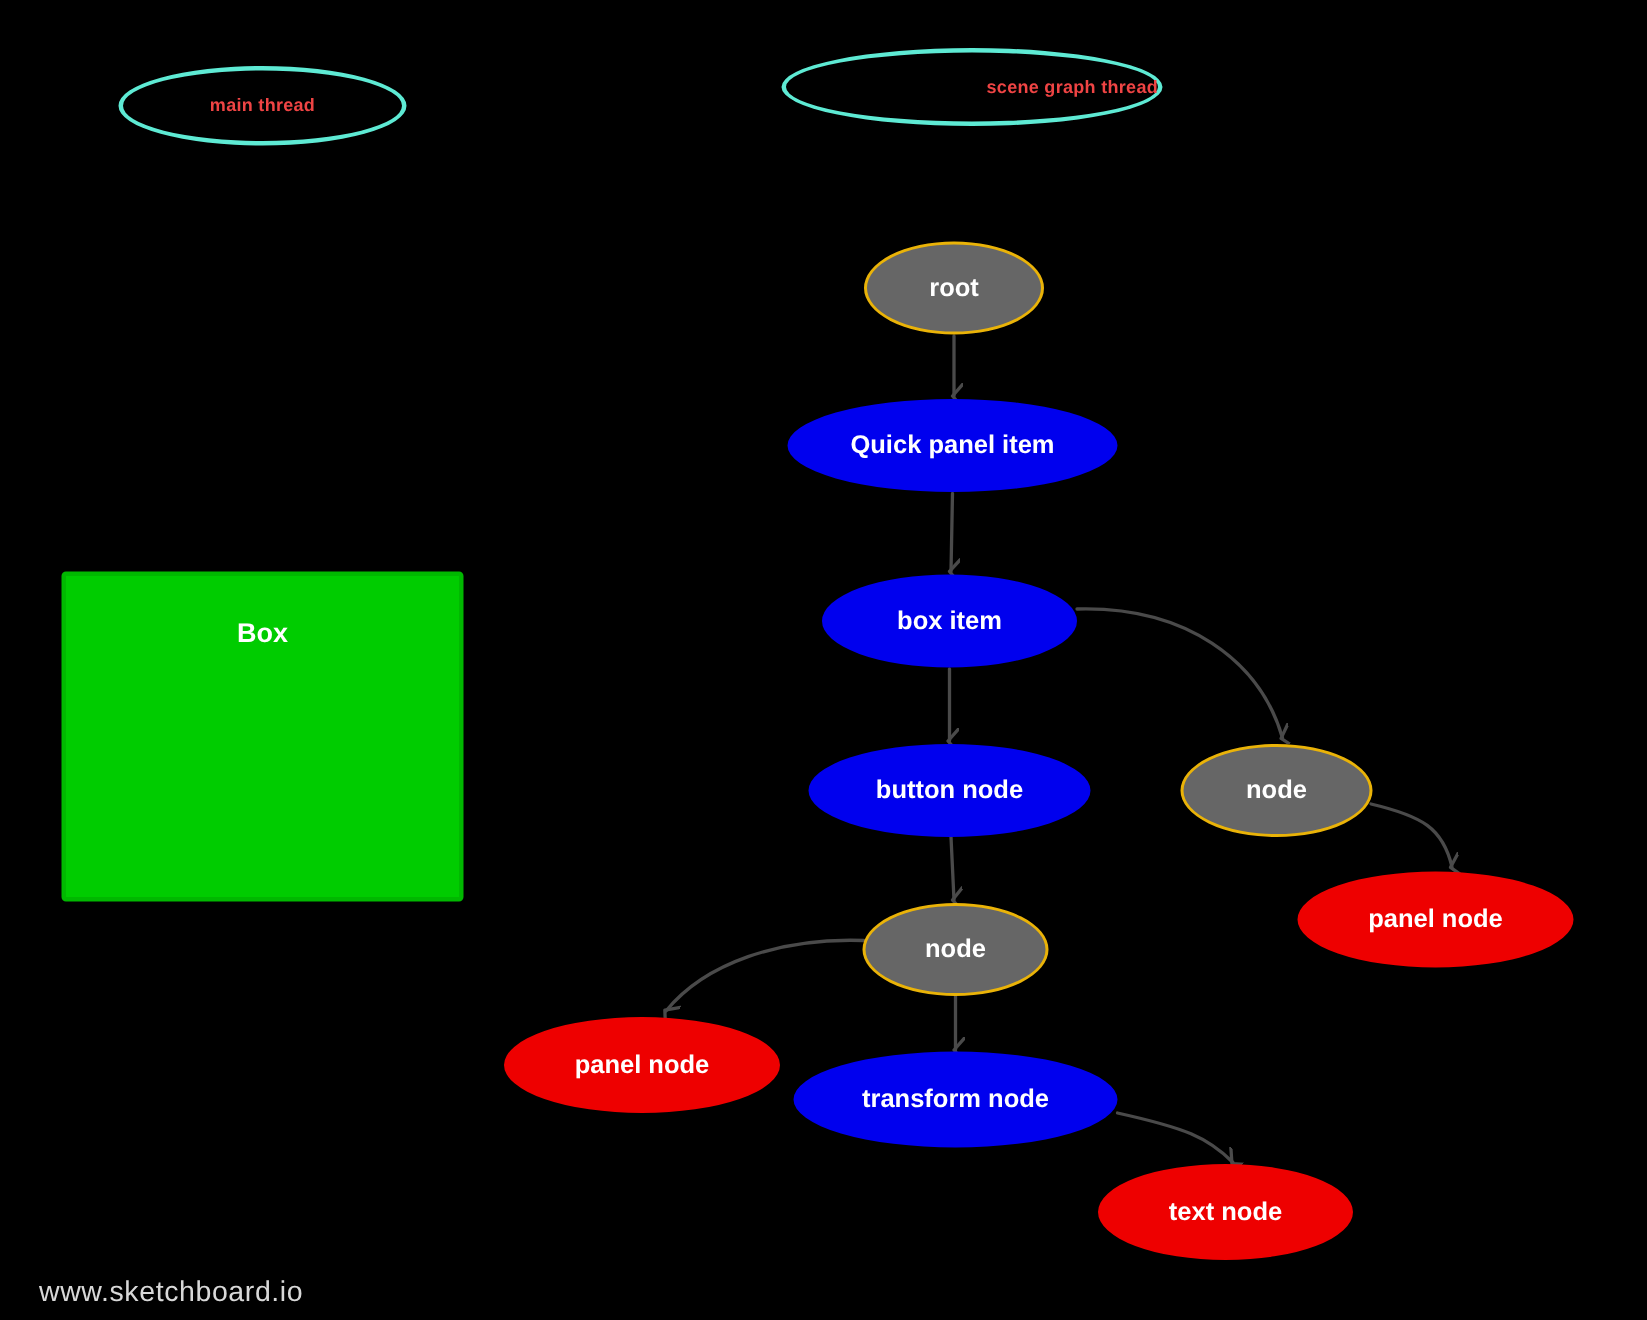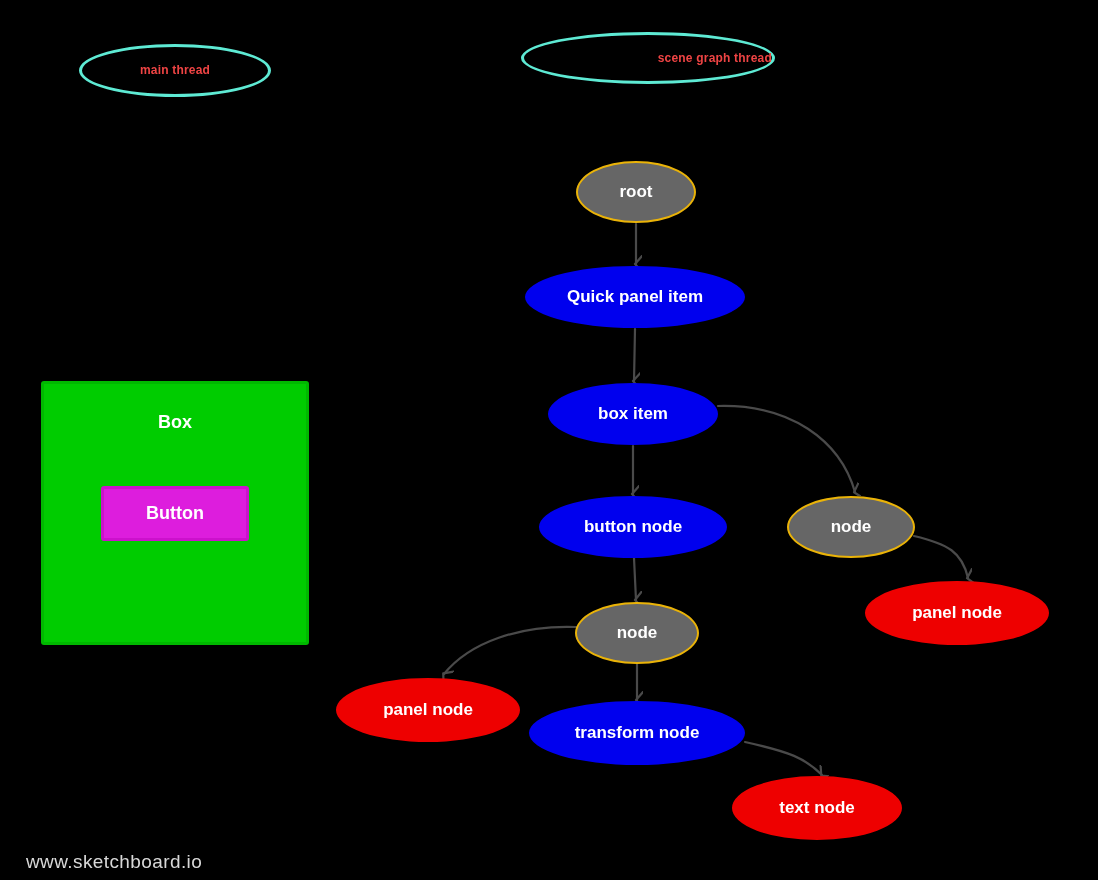--- a/index.html
+++ b/index.html
@@ -121,25 +121,22 @@
       </g>
   </svg>
 
   <div class="node ellipse lane" id="lane-0" style="left: 79px; top: 44px; width: 192px; height: 53px;">
     <span>main thread</span>
   </div>
   <div class="node ellipse lane" id="lane-1" style="left: 521px; top: 32px; width: 254px; height: 52px; justify-content: flex-end;">
     <span>scene graph thread</span>
   </div>
 
-  <div class="rect-shape box-shape" id="ui-box" style="left: 41px; top: 381px; width: 268px; height: 264px;">
+  <div class="rect-shape box-shape" id="ui-box" style="left: 41px; top: 381px; width: 268px; height: 220px;">
     <span class="box-title">Box</span>
-  </div>
-  <div class="rect-shape button-shape" id="ui-button" style="left: 101px; top: 486px; width: 148px; height: 55px;">
-    <span>Button</span>
   </div>
 
   <div id="graph-nodes">
       <div class="node ellipse gnode gray" style="left: 576px; top: 161px; width: 120px; height: 62px;">
         <span>root</span>
       </div>
       <div class="node ellipse gnode blue" style="left: 525px; top: 266px; width: 220px; height: 62px;">
         <span>Quick panel item</span>
       </div>
       <div class="node ellipse gnode blue" style="left: 548px; top: 383px; width: 170px; height: 62px;">

